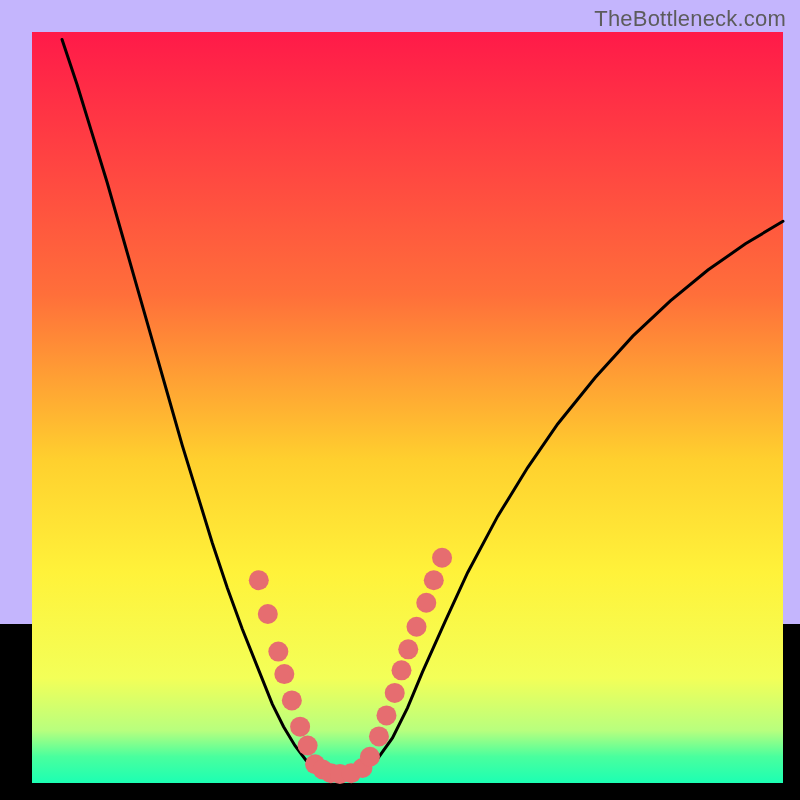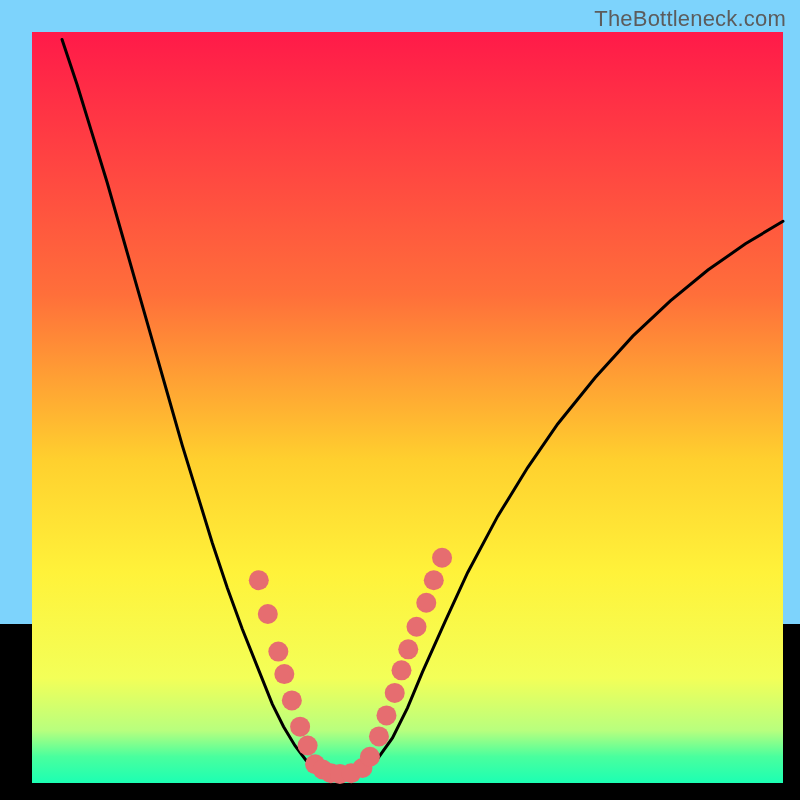--- a/index.html
+++ b/index.html
@@ -8,21 +8,21 @@
     width: 800px;
     height: 800px;
     overflow: hidden;
     background: #000;
     font-family: Arial, Helvetica, sans-serif;
   }
   .stage {
     position: relative;
     width: 800px;
     height: 624px;
-    background: #7dd3fc;
+    background: #c4b5fd;
   }
   .watermark {
     position: absolute;
     top: 6px;
     right: 14px;
     color: #5c5c5c;
     font-size: 22px;
     font-weight: 400;
     letter-spacing: 0.2px;
     z-index: 5;

